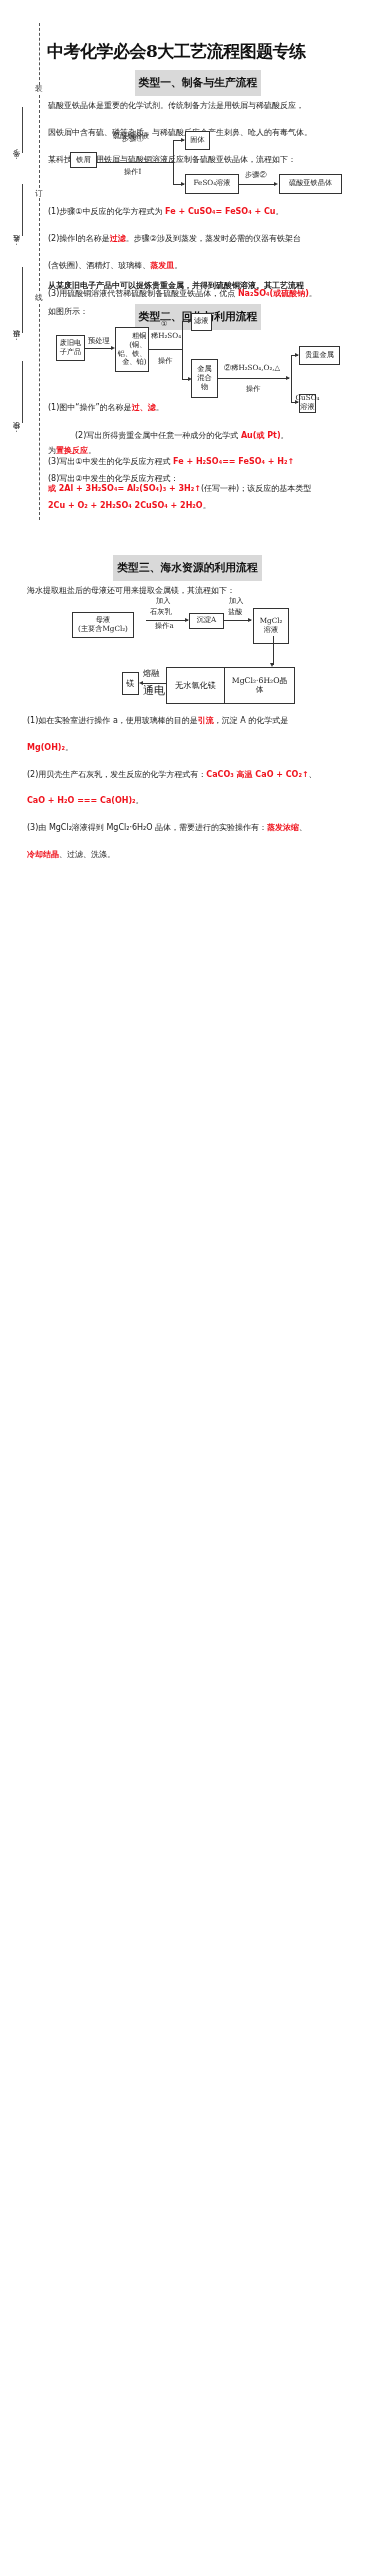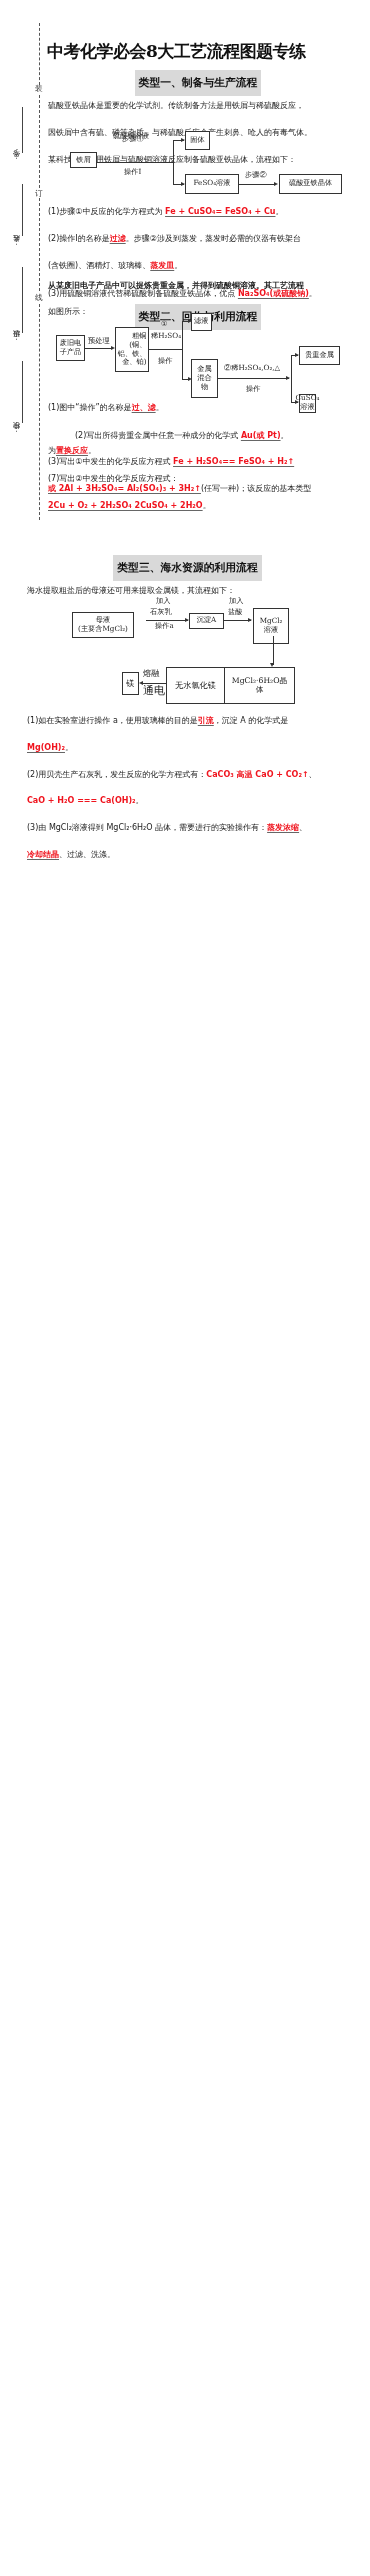--- a/index.html
+++ b/index.html
@@ -1,18 +1,18 @@
 <!DOCTYPE html>
 <html style="font-size:8.2px"><head>
 <meta charset="utf-8">
 <style>
   html,body{margin:0;padding:0;background:#fff;}
   body{width:371px;height:2623px;position:relative;overflow:hidden;font-family:"DejaVu Sans","Liberation Sans",sans-serif;color:#1a1a1a;}
   .p{position:absolute;font-size:8px;line-height:10.3px;white-space:nowrap;color:#222;}
-  .ans{color:#f0141e;font-weight:bold;text-decoration:underline;text-decoration-color:#666;text-underline-offset:1.5px;}
+  .ans{color:#f0141e;font-weight:bold;text-decoration-color:#666;text-underline-offset:1.5px;}
   .ansn{color:#f0141e;font-weight:bold;}
   .title{position:absolute;left:47px;top:40px;font-family:"DejaVu Serif","Liberation Serif",serif;font-weight:bold;font-size:17px;letter-spacing:-0.5px;color:#111;}
   .sec{position:absolute;background:#d9d9d9;font-weight:bold;font-size:10.8px;line-height:26px;height:26px;padding:0 1px;color:#111;text-align:center;}
   .box{position:absolute;border:0.8px solid #333;background:#fff;font-family:"DejaVu Serif","Liberation Serif",serif;font-size:7.2px;color:#222;display:flex;align-items:center;justify-content:center;text-align:center;line-height:8.8px;box-sizing:border-box;}
   .lbl{position:absolute;font-family:"DejaVu Serif","Liberation Serif",serif;font-size:7.2px;color:#222;white-space:nowrap;line-height:8.8px;}
   .hl{position:absolute;height:0;border-top:0.8px solid #333;}
   .vl{position:absolute;width:0;border-left:0.8px solid #333;}
   .ar-r{position:absolute;width:0;height:0;border-top:2.1px solid transparent;border-bottom:2.1px solid transparent;border-left:4.1px solid #333;}
   .ar-l{position:absolute;width:0;height:0;border-top:2.1px solid transparent;border-bottom:2.1px solid transparent;border-right:4.1px solid #333;}
   .ar-d{position:absolute;width:0;height:0;border-left:2.1px solid transparent;border-right:2.1px solid transparent;border-top:4.1px solid #333;}
@@ -107,21 +107,21 @@
 </div>
 
 <div class="p" style="left:48px;top:403px;"><span>(1)图中“操作”的名称是</span><span class="ans">过、滤</span><span>。</span></div>
 <div class="p" style="left:75px;top:431px;"><span>(2)写出所得贵重金属中任意一种成分的化学式 </span><span class="ans">Au(或 Pt)</span><span>。</span></div>
 <div class="p" style="left:48px;top:457px;"><span>(3)写出①中发生的化学反应方程式 </span><span class="ans">Fe  +  H₂SO₄== FeSO₄  +  H₂↑</span></div>
 <div class="p" style="left:48px;top:484px;"><span class="ans">或 2Al  + 3H₂SO₄= Al₂(SO₄)₃  + 3H₂↑</span><span>(任写一种)；该反应的基本类型</span></div>
 <div class="p" style="left:48px;top:446px;"></div>
 
 <div class="p" style="left:48px;top:446px;"><span>为</span><span class="ans">置换反应</span><span>。</span></div>
 
-<div class="p" style="left:48px;top:474px;">(7)写出②中发生的化学反应方程式：</div>
+<div class="p" style="left:48px;top:474px;">(8)写出②中发生的化学反应方程式：</div>
 <div class="p" style="left:48px;top:501px;"><span class="ans">2Cu + O₂ + 2H₂SO₄ 2CuSO₄ + 2H₂O</span><span>。</span></div>
 
 <div class="sec" style="left:113px;top:555px;width:147px;">类型三、海水资源的利用流程</div>
 <div class="p" style="left:27px;top:586px;">海水提取粗盐后的母液还可用来提取金属镁，其流程如下：</div>
 
 <div>
   <div class="box" style="left:72px;top:612px;width:62px;height:26px;flex-direction:column;">
       <span>母液</span>
       <span>(主要含MgCl₂)</span>
     </div>

